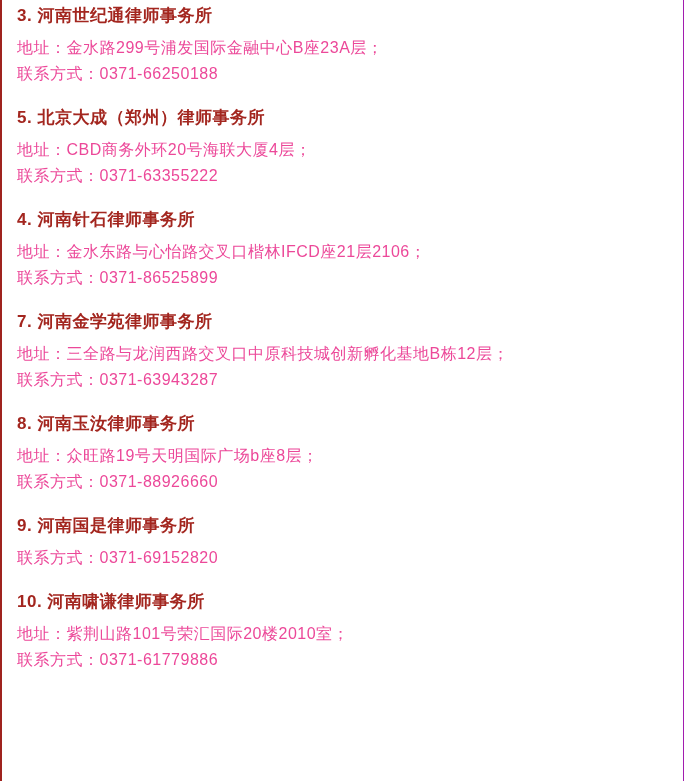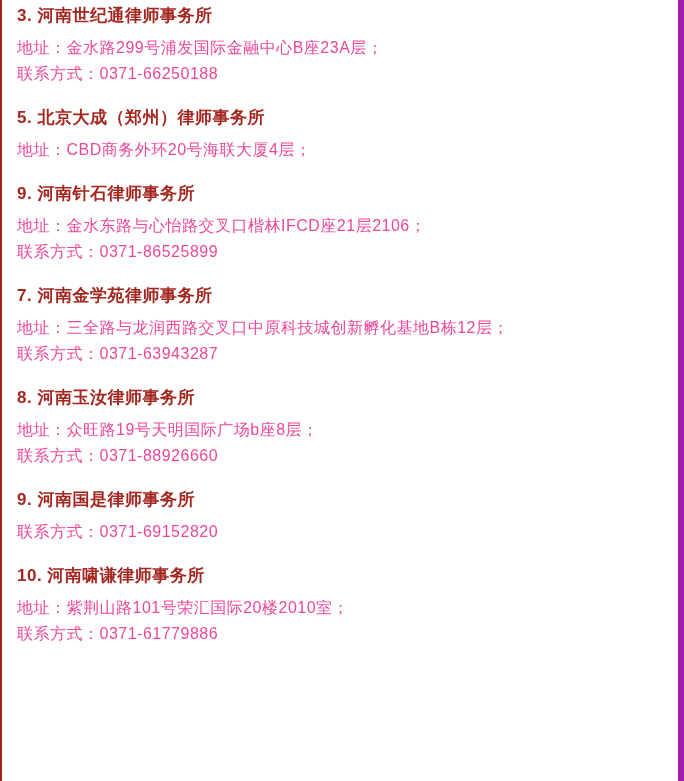--- a/index.html
+++ b/index.html
@@ -8,21 +8,21 @@
     background: #ffffff;
     font-family: "Liberation Sans", "DejaVu Sans", sans-serif;
   }
   .page {
     position: relative;
     width: 684px;
     height: 781px;
     box-sizing: border-box;
     background: #ffffff;
     border-left: 2px solid #9f231e;
-    border-right: 6px solid #a21caf;
+    border-right: 1px solid #a21caf;
     padding: 3px 20px 0 15px;
     overflow: hidden;
   }
   .firm {
     margin: 0 0 18px 0;
   }
   .firm-title {
     margin: 0 0 6px 0;
     font-size: 17px;
     line-height: 26px;
@@ -46,24 +46,25 @@
   <div class="firm">
     <p class="firm-title">3. 河南世纪通律师事务所</p>
     <p class="firm-line">地址：金水路299号浦发国际金融中心B座23A层；</p>
     <p class="firm-line">联系方式：0371-66250188</p>
   </div>
 
 
   <div class="firm">
     <p class="firm-title">5. 北京大成（郑州）律师事务所</p>
     <p class="firm-line">地址：CBD商务外环20号海联大厦4层；</p>
+    <p class="firm-line">联系方式：0371-63355222</p>
   </div>
 
   <div class="firm">
-    <p class="firm-title">9. 河南针石律师事务所</p>
+    <p class="firm-title">4. 河南针石律师事务所</p>
     <p class="firm-line">地址：金水东路与心怡路交叉口楷林IFCD座21层2106；</p>
     <p class="firm-line">联系方式：0371-86525899</p>
   </div>
 
   <div class="firm">
     <p class="firm-title">7. 河南金学苑律师事务所</p>
     <p class="firm-line">地址：三全路与龙润西路交叉口中原科技城创新孵化基地B栋12层；</p>
     <p class="firm-line">联系方式：0371-63943287</p>
   </div>
 

